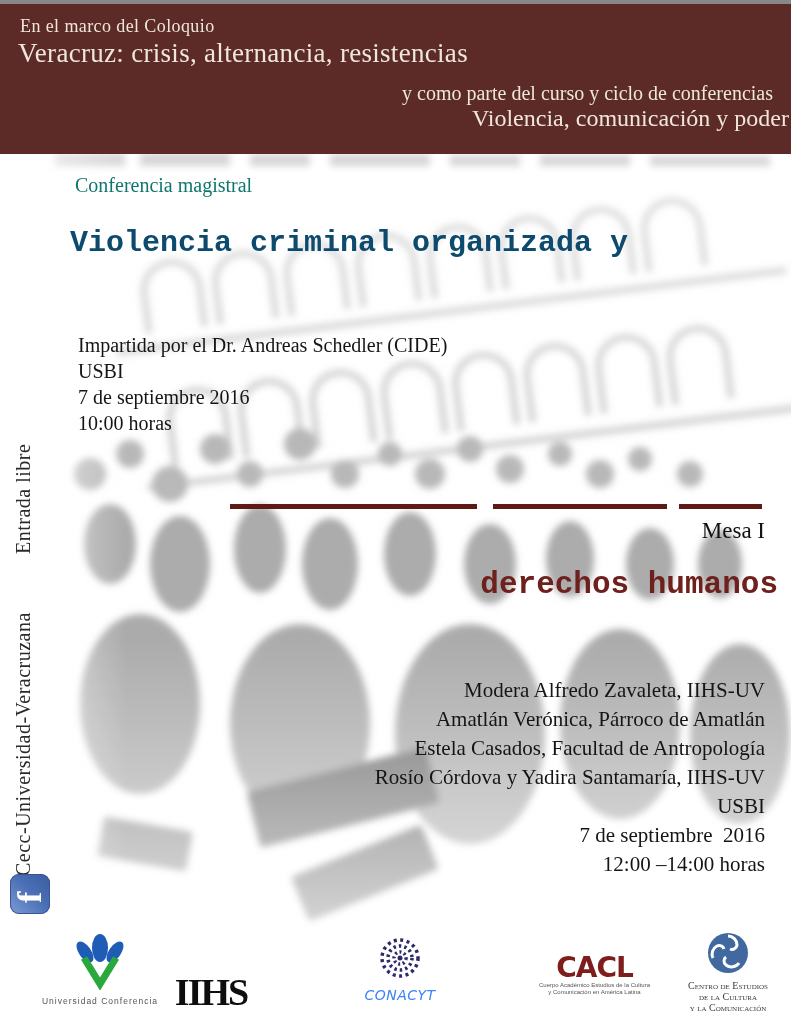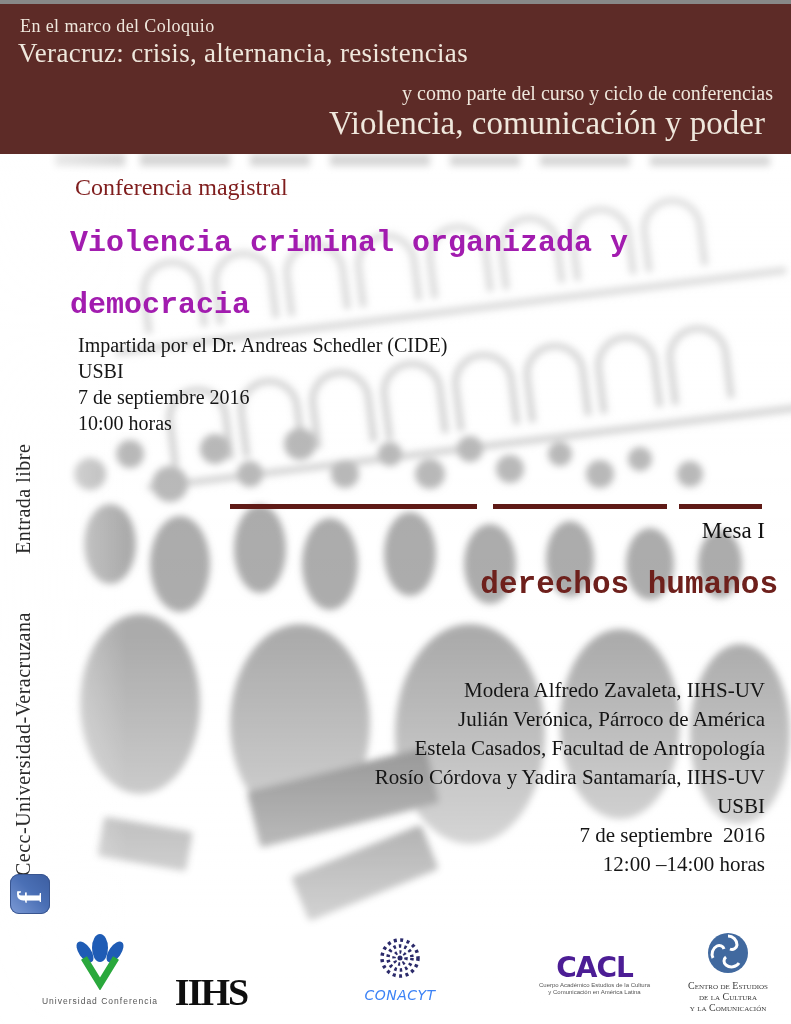--- a/index.html
+++ b/index.html
@@ -8,27 +8,27 @@
     background:#ffffff;overflow:hidden;
     font-family:"Liberation Serif", serif;color:#1c1c1c;
   }
   .photo{position:absolute;left:0;top:0;width:791px;height:1024px;}
 
   
   .band{position:absolute;left:0;top:0;width:791px;height:150px;background:#5d2b27;color:#efe7dc;}
   .band .l1{position:absolute;left:20px;top:12px;font-size:18px;letter-spacing:.4px;}
   .band .l2{position:absolute;left:18px;top:34px;font-size:27px;letter-spacing:.3px;}
   .band .l3{position:absolute;right:18px;top:78px;font-size:20px;}
-  .band .l4{position:absolute;right:26px;top:101px;font-size:33px;text-align:center;}
-
-  
-  .kicker{position:absolute;left:75px;top:170px;font-size:24px;color:#7f1d1d;}
+  .band .l4{position:absolute;right:2px;top:101px;font-size:24px;text-align:center;}
+
+  
+  .kicker{position:absolute;left:75px;top:170px;font-size:20px;color:#0f766e;}
   .title1{position:absolute;left:70px;top:208px;
     font-family:"Liberation Mono","DejaVu Sans Mono",monospace;
-    font-weight:bold;font-size:30px;color:#a21caf;line-height:62px;white-space:nowrap;}
+    font-weight:bold;font-size:30px;color:#0c4a6e;line-height:62px;white-space:nowrap;}
   .details{position:absolute;left:78px;top:328px;font-size:20px;line-height:26px;color:#151515;}
 
   
   .vtext{position:absolute;writing-mode:vertical-rl;transform:rotate(180deg);
     font-size:20px;color:#2a2a2a;letter-spacing:.5px;}
   .entrada{left:12px;top:418px;height:132px;}
   .cecc-side{left:12px;top:596px;height:276px;}
 
   
   .fb{position:absolute;left:10px;top:870px;width:40px;height:40px;border-radius:9px;
@@ -58,21 +58,21 @@
   .logo-uv{left:38px;top:6px;width:124px;}
   .logo-uv .cap{font-family:"Liberation Sans",sans-serif;font-size:8.5px;color:#555;
     letter-spacing:1px;margin-top:2px;}
   .logo-iihs{left:166px;top:42px;width:90px;font-size:38px;font-weight:bold;
     letter-spacing:-2px;color:#0e0e0e;font-family:"Liberation Serif",serif;}
   .logo-conacyt{left:352px;top:6px;width:96px;}
   .logo-conacyt .cap{font-family:"DejaVu Sans",sans-serif;font-style:italic;font-weight:normal;
     font-size:14px;color:#3b82f6;letter-spacing:.5px;margin-top:1px;}
   .logo-cacl{left:522px;top:26px;width:145px;}
   .logo-cacl .mark{font-family:"DejaVu Sans",sans-serif;font-weight:bold;font-size:28px;
-    letter-spacing:-1px;color:#4c1d95;line-height:28px;}
+    letter-spacing:-1px;color:#7f1d1d;line-height:28px;}
   .logo-cacl .cap{font-family:"Liberation Sans",sans-serif;font-size:6px;color:#555;line-height:7px;}
   .logo-cecc{left:668px;top:2px;width:120px;}
   .logo-cecc .cap{font-variant:small-caps;font-size:10px;line-height:11px;color:#3a3a3a;}
 </style>
 </head>
 <body>
 
 <div class="poster">
 
   <svg class="photo" viewBox="0 0 791 1024" xmlns="http://www.w3.org/2000/svg" aria-hidden="true">
@@ -174,21 +174,20 @@
   <header class="band">
     <div class="l1">En el marco del Coloquio</div>
     <div class="l2">Veracruz: crisis, alternancia, resistencias</div>
     <div class="l3">y como parte del curso y ciclo de conferencias</div>
     <div class="l4">Violencia, comunicación y poder</div>
   </header>
 
   <div class="kicker">Conferencia magistral</div>
   <div class="title1">
     <div>Violencia criminal organizada y</div>
-    <div>democracia</div>
   </div>
   <div class="details">
     <div>Impartida por el Dr. Andreas Schedler (CIDE)</div>
     <div>USBI</div>
     <div>7 de septiembre 2016</div>
     <div>10:00 horas</div>
   </div>
 
   <div class="vtext entrada">Entrada libre</div>
   <div class="vtext cecc-side">Cecc-Universidad-Veracruzana</div>
@@ -200,21 +199,21 @@
   <div class="rule r1"></div>
   <div class="rule r2"></div>
   <div class="rule r3"></div>
 
   <div class="mesa">Mesa I</div>
   <div class="title2">
     <div>derechos humanos</div>
   </div>
   <div class="participants">
     <div>Modera Alfredo Zavaleta, IIHS-UV</div>
-    <div>Julián Verónica, Párroco de América</div>
+    <div>Amatlán Verónica, Párroco de Amatlán</div>
     <div>Estela Casados, Facultad de Antropología</div>
     <div>Rosío Córdova y Yadira Santamaría, IIHS-UV</div>
     <div>USBI</div>
     <div>7 de septiembre  2016</div>
     <div>12:00 –14:00 horas</div>
   </div>
 
   <footer class="logos">
 
     <div class="logo logo-uv">

